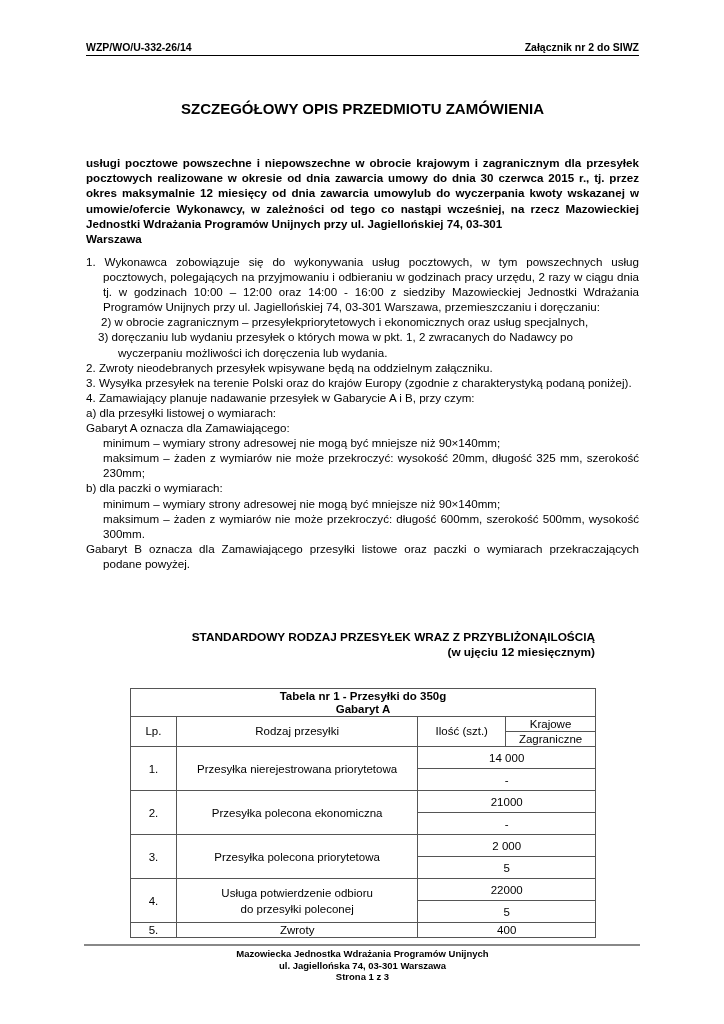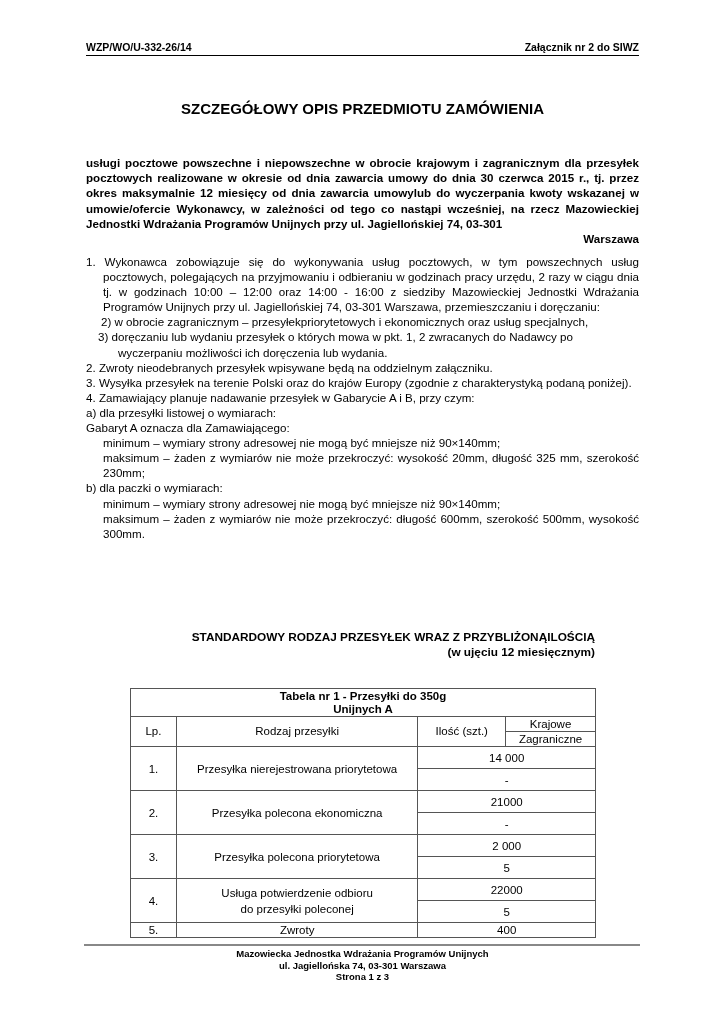--- a/index.html
+++ b/index.html
@@ -10,21 +10,21 @@
   .header { position: absolute; left: 86px; top: 40px; width: 553px; height: 15px;
             border-bottom: 1.5px solid #000; font-size: 10.5px; font-weight: bold; }
   .header .left { position: absolute; left: 0; top: 1px; }
   .header .right { position: absolute; right: 0; top: 1px; }
 
   .title { position: absolute; left: 86px; width: 553px; top: 100px; text-align: center;
            font-size: 15px; font-weight: bold; }
 
   .intro { position: absolute; left: 86px; width: 553px; top: 155px; font-size: 11.6px;
            font-weight: bold; line-height: 15.2px; text-align: justify; }
-  .intro .last { text-align: right; }
+  .intro .last { text-align: left; }
 
   .body { position: absolute; left: 86px; width: 553px; top: 254px; font-size: 11.6px;
           line-height: 15.1px; }
   .p { margin: 0; }
   .j { text-align: justify; text-align-last: left; }
   .hang1 { padding-left: 17px; text-indent: -17px; }
   .ind2 { padding-left: 32px; text-indent: -17px; }
   .ind2b { padding-left: 32px; text-indent: -20px; }
   .ind3 { padding-left: 17px; }
   .hangA { padding-left: 17px; text-indent: -17px; }
@@ -69,39 +69,40 @@
     <p class="p">2. Zwroty nieodebranych przesyłek wpisywane będą na oddzielnym załączniku.</p>
     <p class="p j hang1">3. Wysyłka przesyłek na terenie Polski oraz do krajów Europy (zgodnie z charakterystyką podaną poniżej).</p>
     <p class="p">4. Zamawiający planuje nadawanie przesyłek w Gabarycie A i B, przy czym:</p>
     <p class="p">a)  dla przesyłki listowej o wymiarach:</p>
     <p class="p">Gabaryt A oznacza dla Zamawiającego:</p>
     <p class="p ind3">minimum – wymiary strony adresowej nie mogą być mniejsze niż 90×140mm;</p>
     <p class="p j ind3">maksimum – żaden z wymiarów nie może przekroczyć: wysokość 20mm, długość 325 mm, szerokość 230mm;</p>
     <p class="p">b)  dla paczki o wymiarach:</p>
     <p class="p ind3">minimum – wymiary strony adresowej nie mogą być mniejsze niż 90×140mm;</p>
     <p class="p j ind3">maksimum – żaden z wymiarów nie może przekroczyć: długość 600mm, szerokość 500mm, wysokość 300mm.</p>
+    <p class="p j hangA">Gabaryt B oznacza dla Zamawiającego przesyłki listowe oraz paczki o wymiarach przekraczających podane powyżej.</p>
   </div>
 
   <div class="section-title">
     <div>STANDARDOWY RODZAJ PRZESYŁEK WRAZ Z PRZYBLIŻONĄILOŚCIĄ</div>
     <div>(w ujęciu 12 miesięcznym)</div>
   </div>
 
   <table class="t">
     <colgroup>
       <col style="width:46px">
         <col style="width:242px">
         <col style="width:88px">
         <col style="width:90px">
     </colgroup>
     <tbody>
         <tr>
       <td colspan="4" class="tcap">
         <div>Tabela nr 1 - Przesyłki do 350g</div>
-        <div>Unijnych A</div>
+        <div>Gabaryt A</div>
       </td>
     </tr>
     <tr class="hrow">
       <td rowspan="2">Lp.</td>
       <td rowspan="2">Rodzaj przesyłki</td>
       <td rowspan="2">Ilość (szt.)</td>
       <td>Krajowe</td>
     </tr>
     <tr class="hrow">
       <td>Zagraniczne</td>

